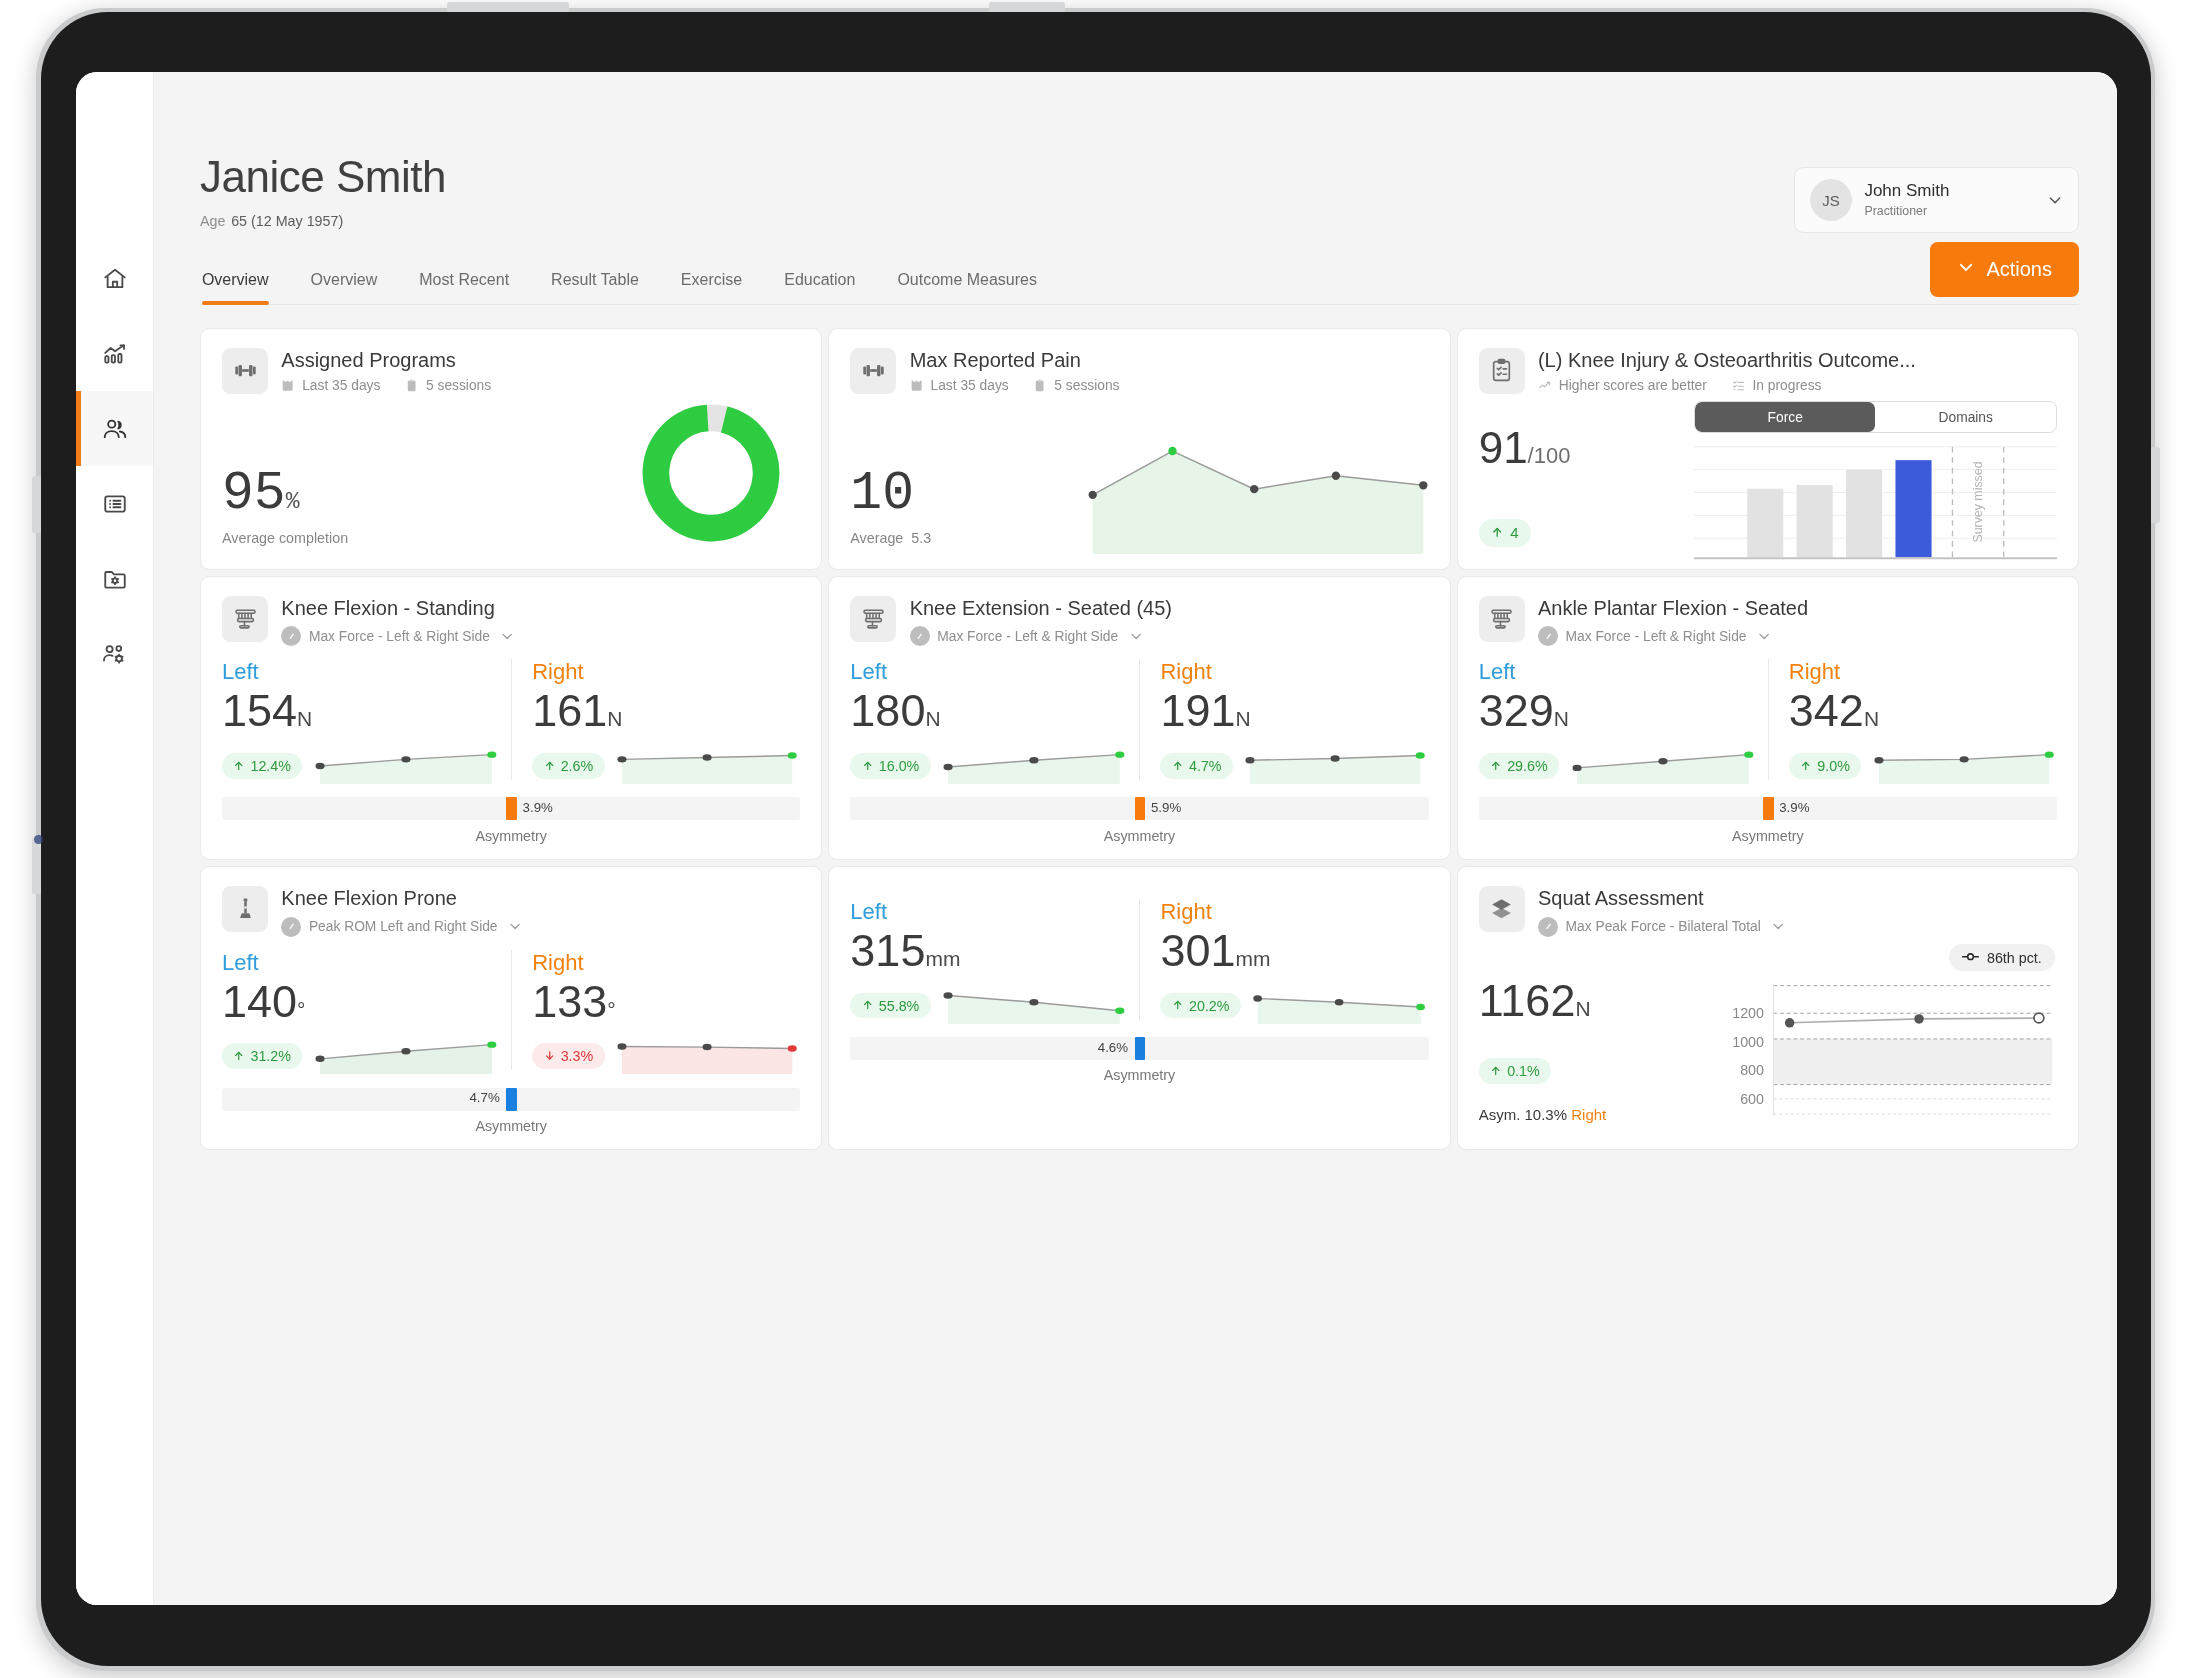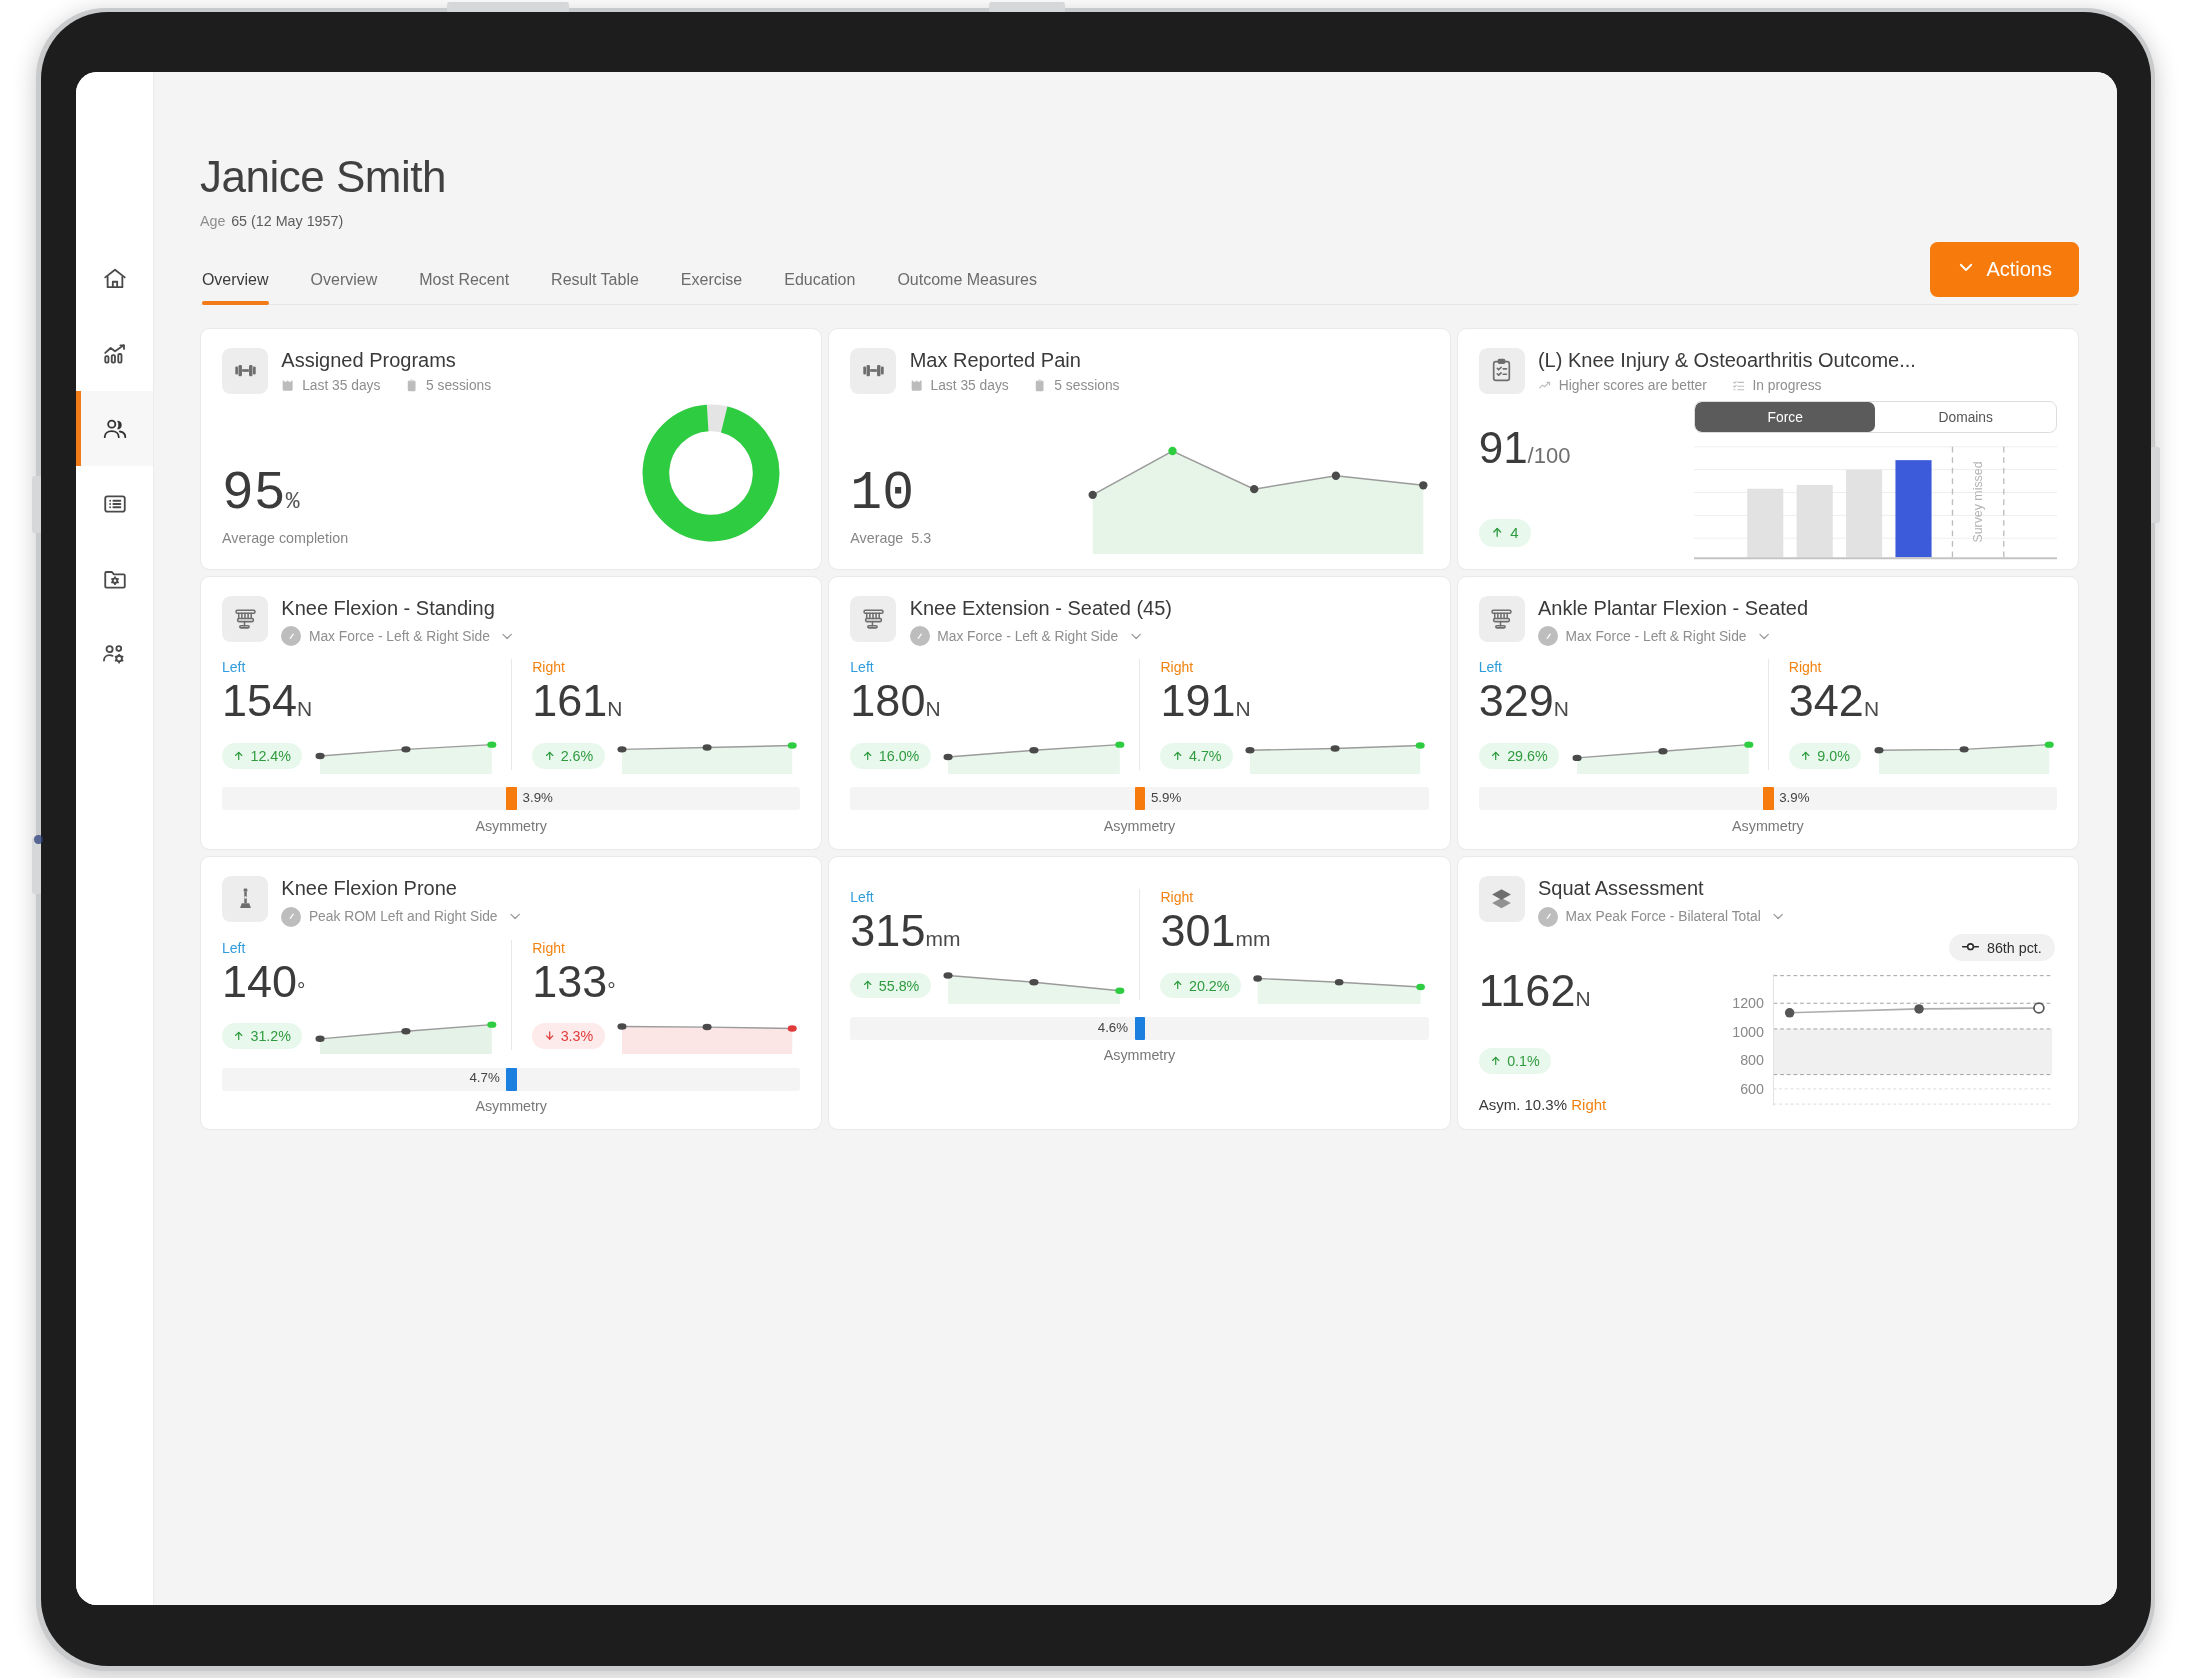--- a/index.html
+++ b/index.html
@@ -183,21 +183,21 @@
   .seg div.on { background:#5b5b5b; color:#fff; border-radius:6.7px; }
   .koos-chart { margin-top: 9.5px; width:100%; height: 120px; }
 
   
   .lr { margin-top: 13.3px; display:flex; position:relative; }
   .lr::after {
     content:""; position:absolute; left:50%; top:0; bottom: 3.8px; width:1px; background:#e8e8e8;
   }
   .lr-half { width:50%; padding-right: 11.4px; }
   .lr-half.right { padding-left: 21px; padding-right:0; }
-  .lr-lbl { font-size: 14px; }
+  .lr-lbl { font-size: 22px; }
   .lr-lbl.l { color:#2f9cdb; }
   .lr-lbl.r { color:#f2810e; }
   .lr-val { margin-top: 1.9px; font-size: 45px; color:#3b3b3b; font-weight:300; line-height:1.05; }
   .lr-val .u { font-size: 21px; color:#4a4a4a; }
   .lr-row { margin-top: 13.3px; display:flex; align-items:center; gap: 9.5px; }
   .pill {
     display:inline-flex; align-items:center; gap:5.7px;
     border-radius: 17px; padding: 4.8px 11.4px; font-size: 14.3px; white-space:nowrap;
   }
   .pill.up { background:#e9f8ec; color:#2e9b3f; }
@@ -303,20 +303,32 @@
       </div>
     </nav>
 
     <main class="main">
 
       <h1 class="page-title">Janice Smith</h1>
       <div class="age-line">
         <span class="lbl">Age</span><span>65 (12 May 1957)</span>
       </div>
 
+      <div class="user-chip">
+        <div class="avatar">JS</div>
+        <div class="user-meta">
+          <div class="user-name">John Smith</div>
+          <div class="user-role">Practitioner</div>
+        </div>
+        <span class="chev">
+          <svg viewBox="0 0 24 24" fill="none" stroke="#555" stroke-width="2.2" stroke-linecap="round" stroke-linejoin="round">
+              <path d="M5 9l7 7 7-7"></path>
+            </svg>
+        </span>
+      </div>
 
       <div class="tabs-row">
         <div class="tabs-underline"></div>
         <div class="tabs">
           <div class="tab active">Overview</div>
           <div class="tab">Overview</div>
           <div class="tab">Most Recent</div>
           <div class="tab">Result Table</div>
           <div class="tab">Exercise</div>
           <div class="tab">Education</div>

